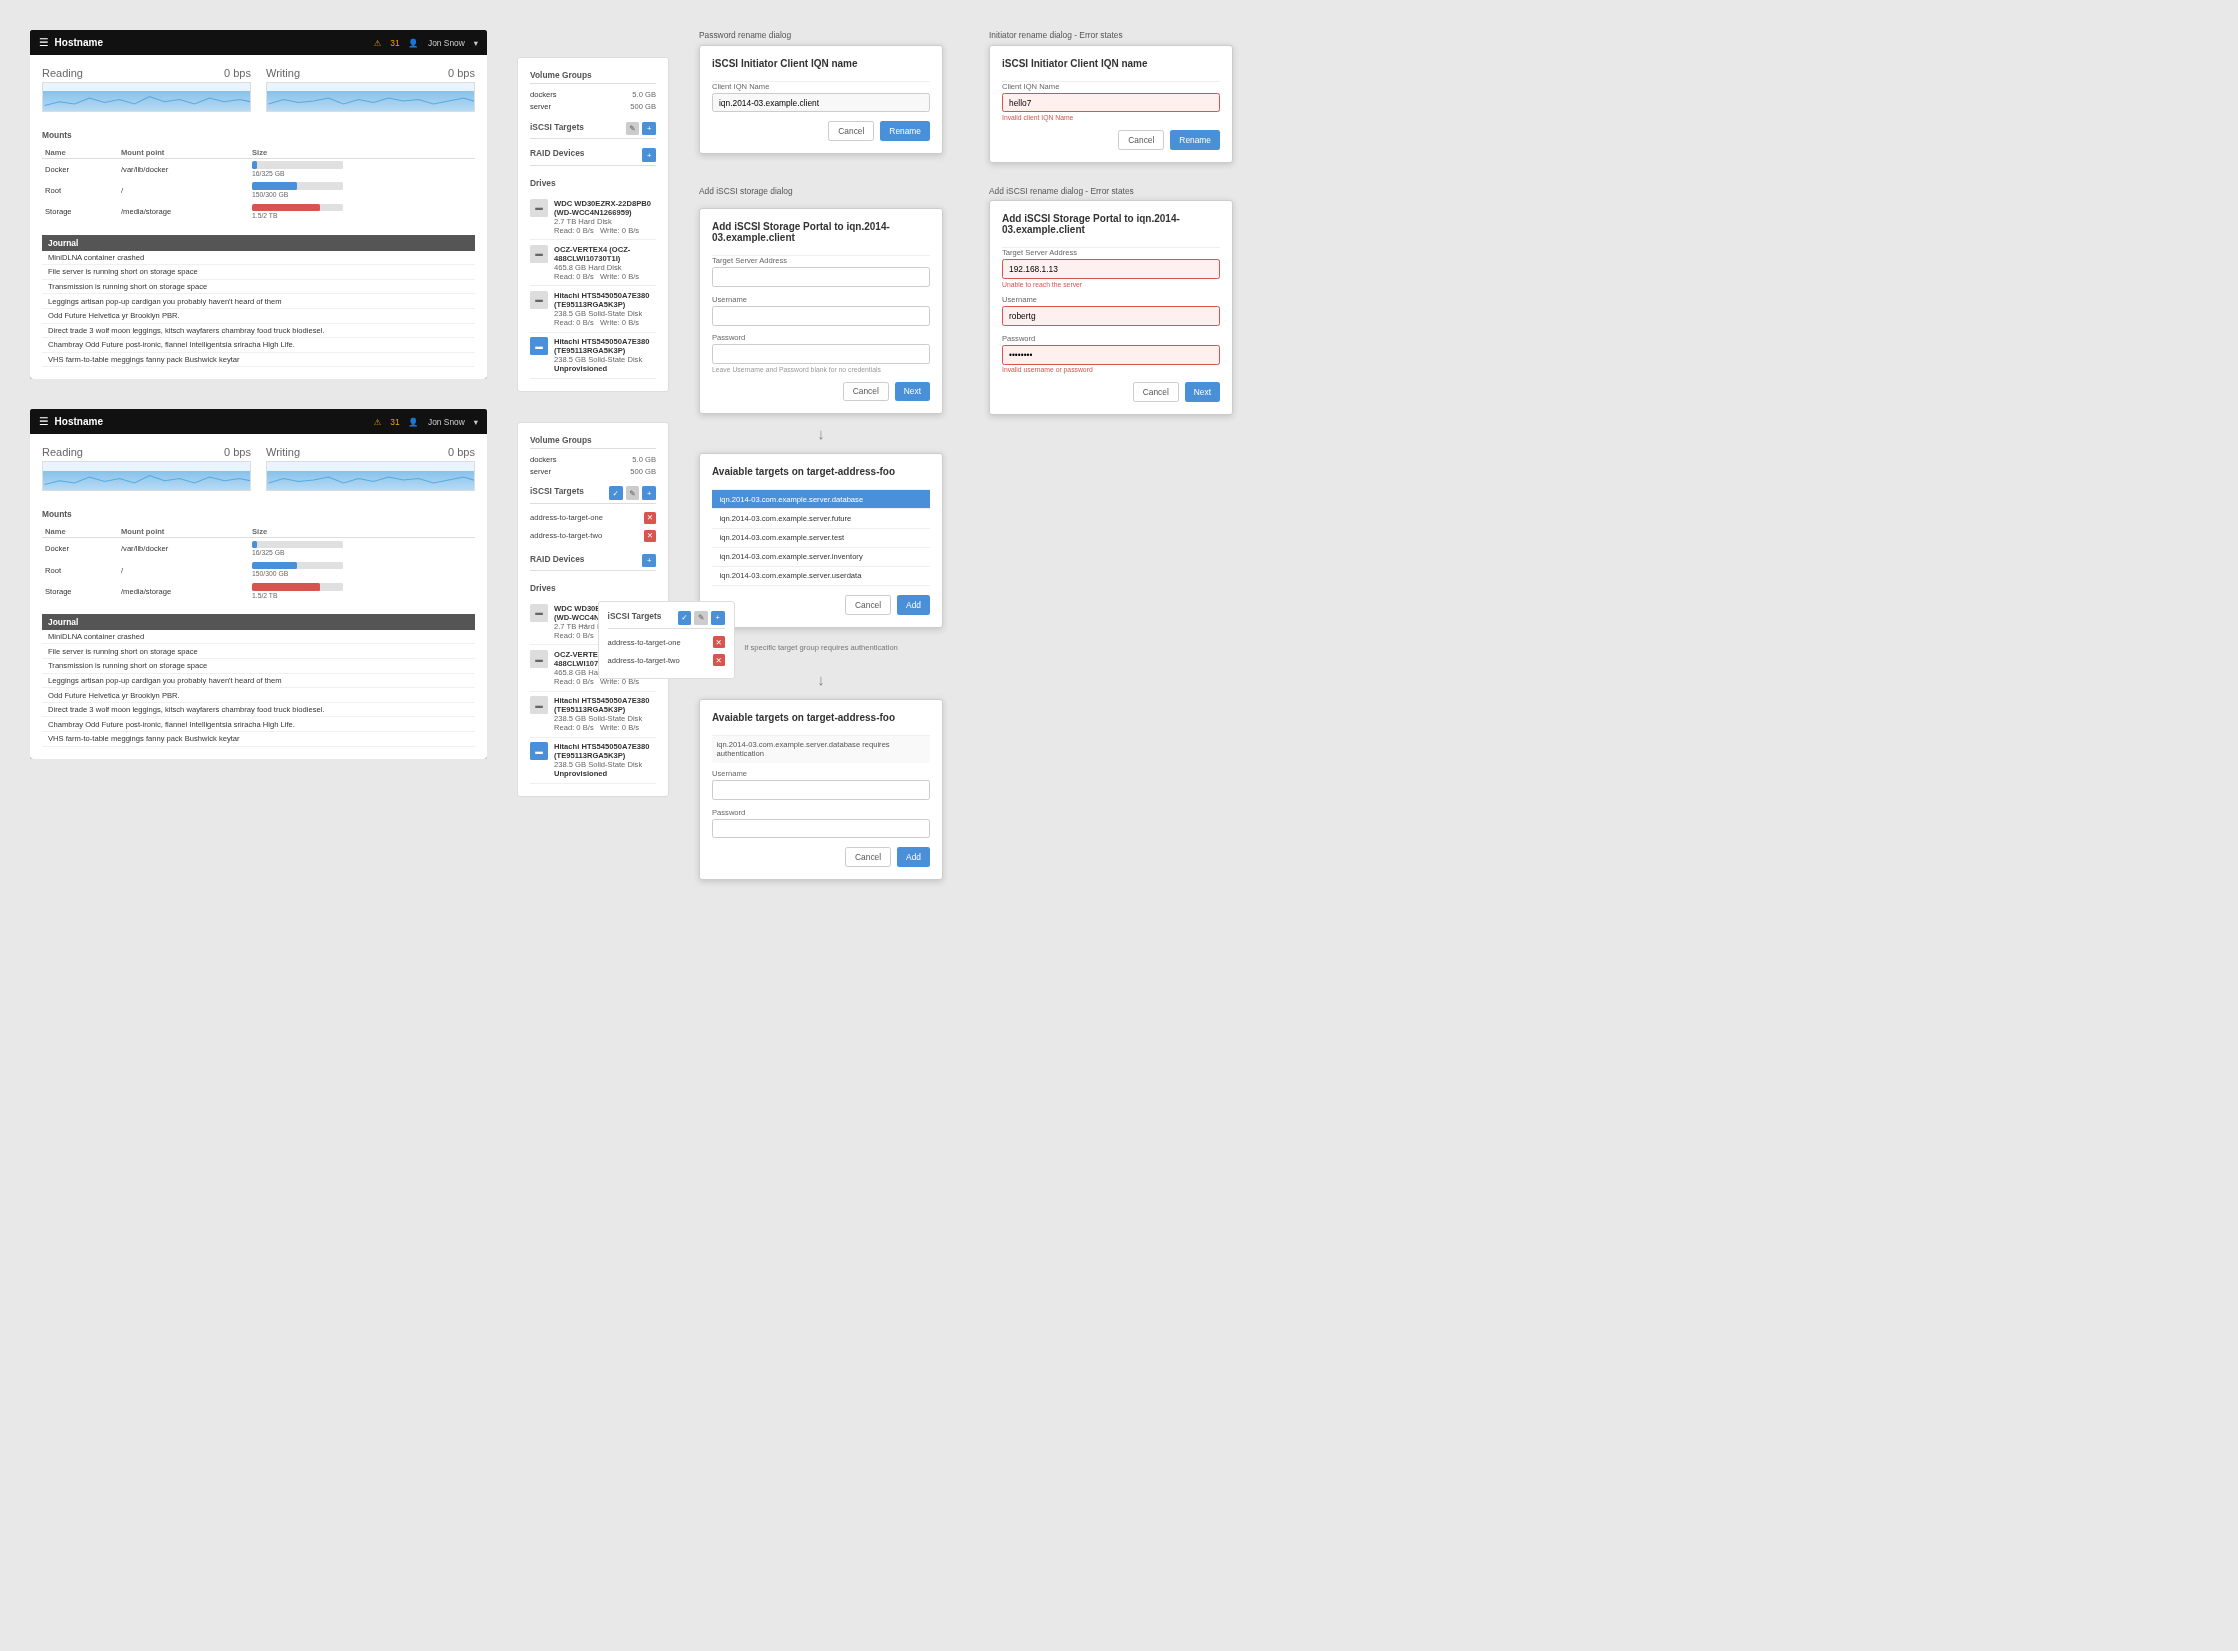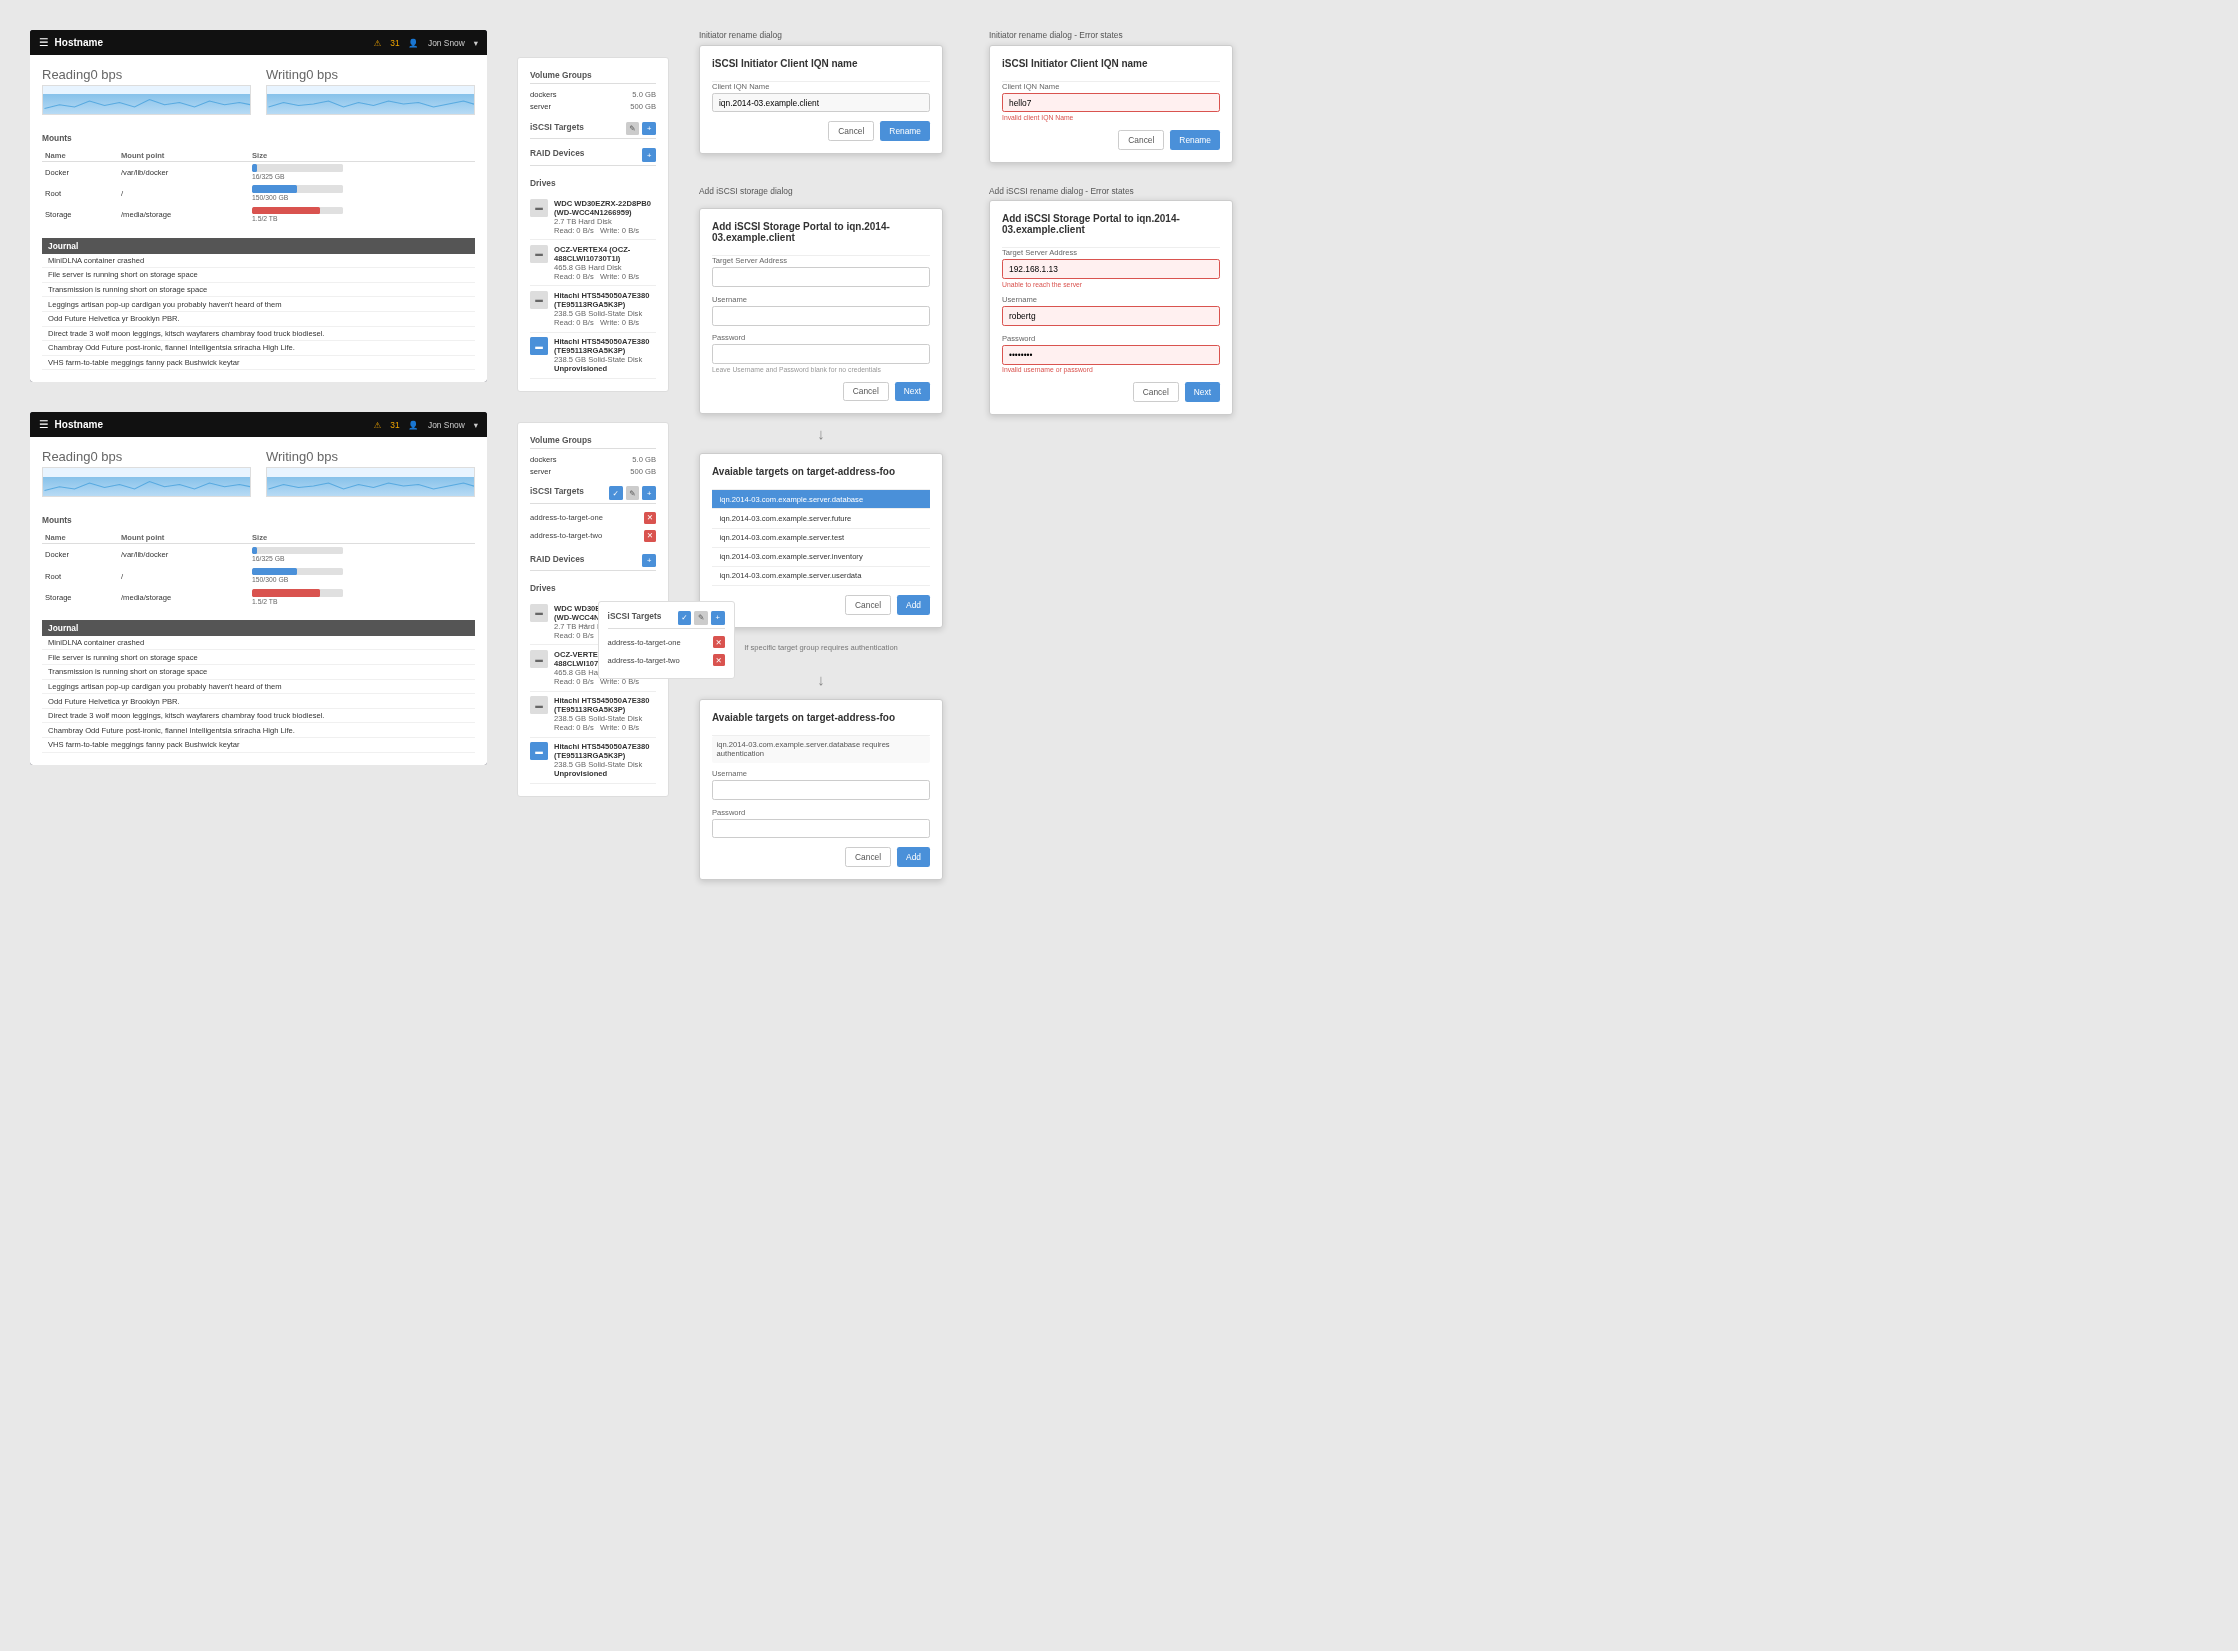--- a/index.html
+++ b/index.html
@@ -23,21 +23,21 @@
       justify-content: space-between;
     }
     .panel-header-left { display: flex; align-items: center; gap: 6px; }
     .panel-header-right { display: flex; align-items: center; gap: 9px; color: #ccc; font-size: 8.4px; }
 
     .dashboard-content { background: #fff; padding: 12px; }
 
     
     .io-section { display: flex; gap: 15px; margin-bottom: 12px; }
     .io-chart-box { flex: 1; }
-    .io-label { font-size: 13px; color: #666; margin-bottom: 3px; display: flex; }
+    .io-label { font-size: 11px; color: #666; margin-bottom: 3px; display: flex; justify-content: space-between; }
     .chart-area { height: 30px; background: #e8f4ff; border: 0.8px solid #ddd; position: relative; overflow: hidden; }
     .chart-fill {
       position: absolute; bottom: 0; left: 0; right: 0;
       height: 70%;
       background: linear-gradient(to bottom, rgba(70, 160, 220, 0.6), rgba(70, 160, 220, 0.3));
     }
 
     
     .section-title { font-size: 8.4px; font-weight: bold; color: #555; margin-bottom: 6px; padding-top: 6px; }
     .mounts-table { width: 100%; border-collapse: collapse; }
@@ -486,21 +486,21 @@
         </div>
       </div>
 
     </div>
 
     <div style="display:flex; flex-direction:column; gap:23px; margin-top:0;">
 
       <div style="display:flex; gap:46px; align-items:flex-start;">
 
         <div>
-          <div class="annotation-label">Initiator rename dialog</div>
+          <div class="annotation-label">Password rename dialog</div>
           <div class="dialog-panel" style="width:244px;">
             <div class="dialog-title">iSCSI Initiator Client IQN name</div>
             <div class="form-group">
               <label class="form-label">Client IQN Name</label>
               <input type="text" class="form-input input-value" value="iqn.2014-03.example.client" style="">
             </div>
             <div class="dialog-footer">
               <button class="btn-cancel">Cancel</button>
               <button class="btn-primary">Rename</button>
             </div>

